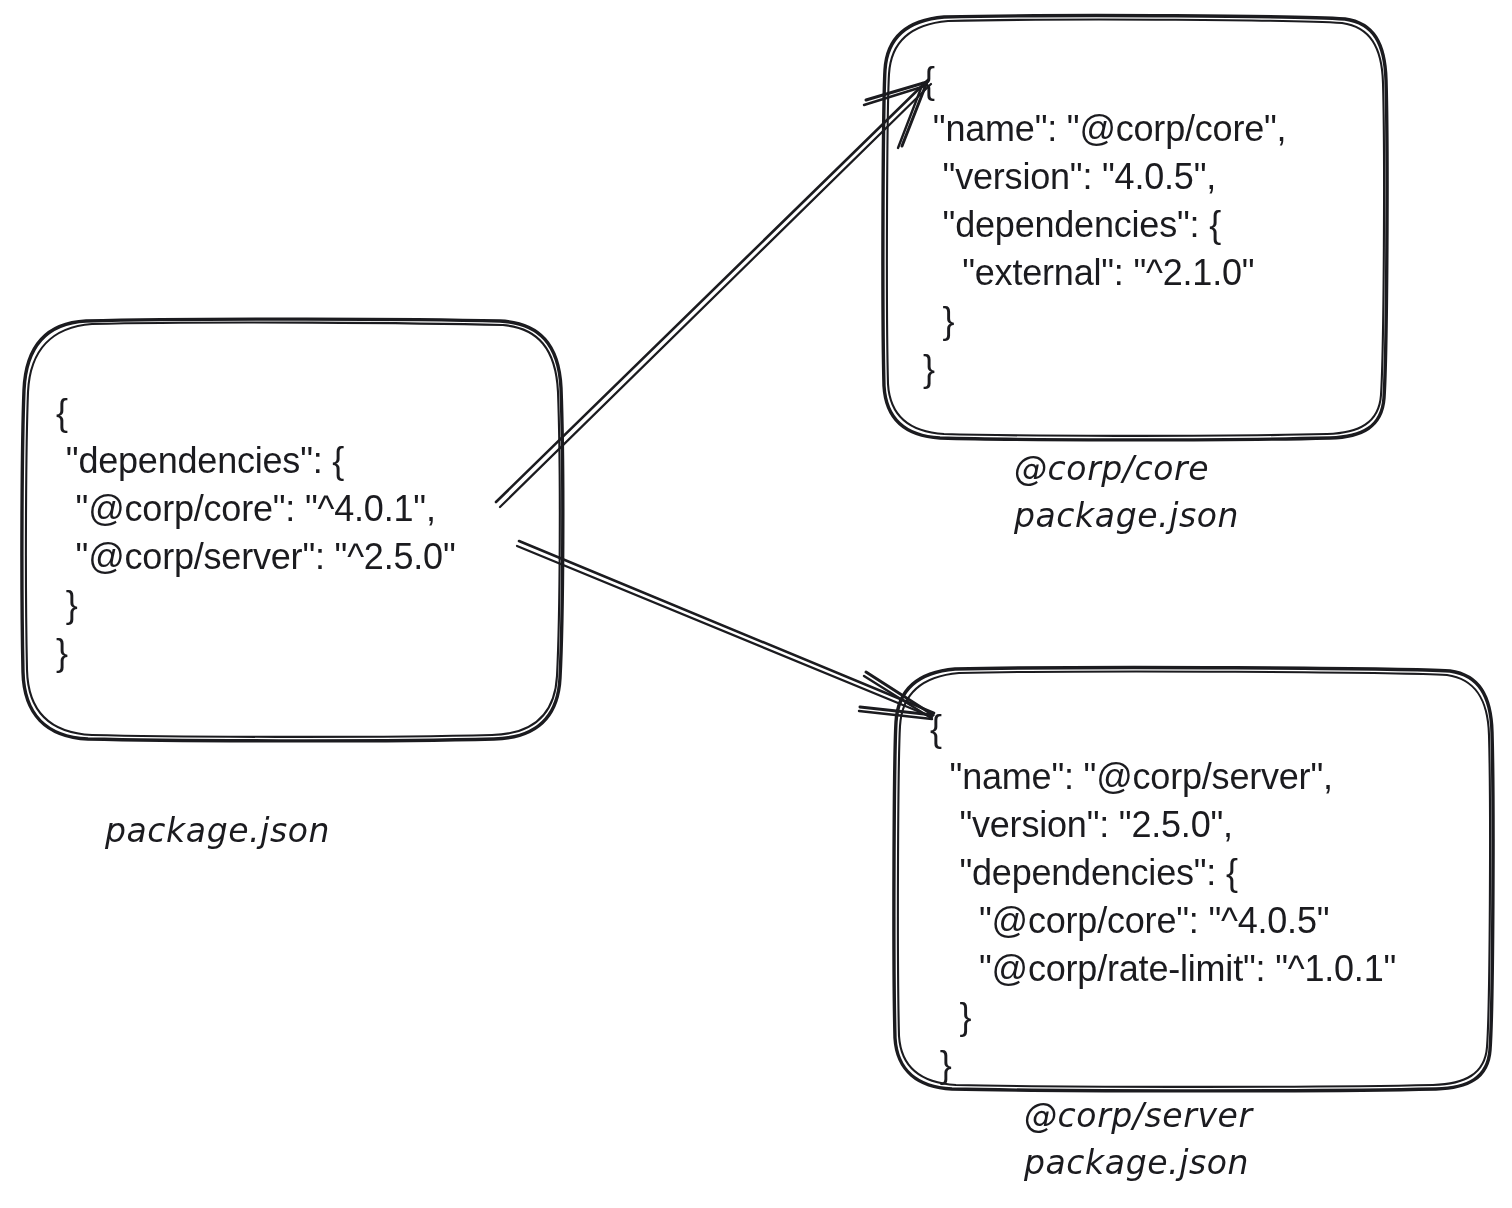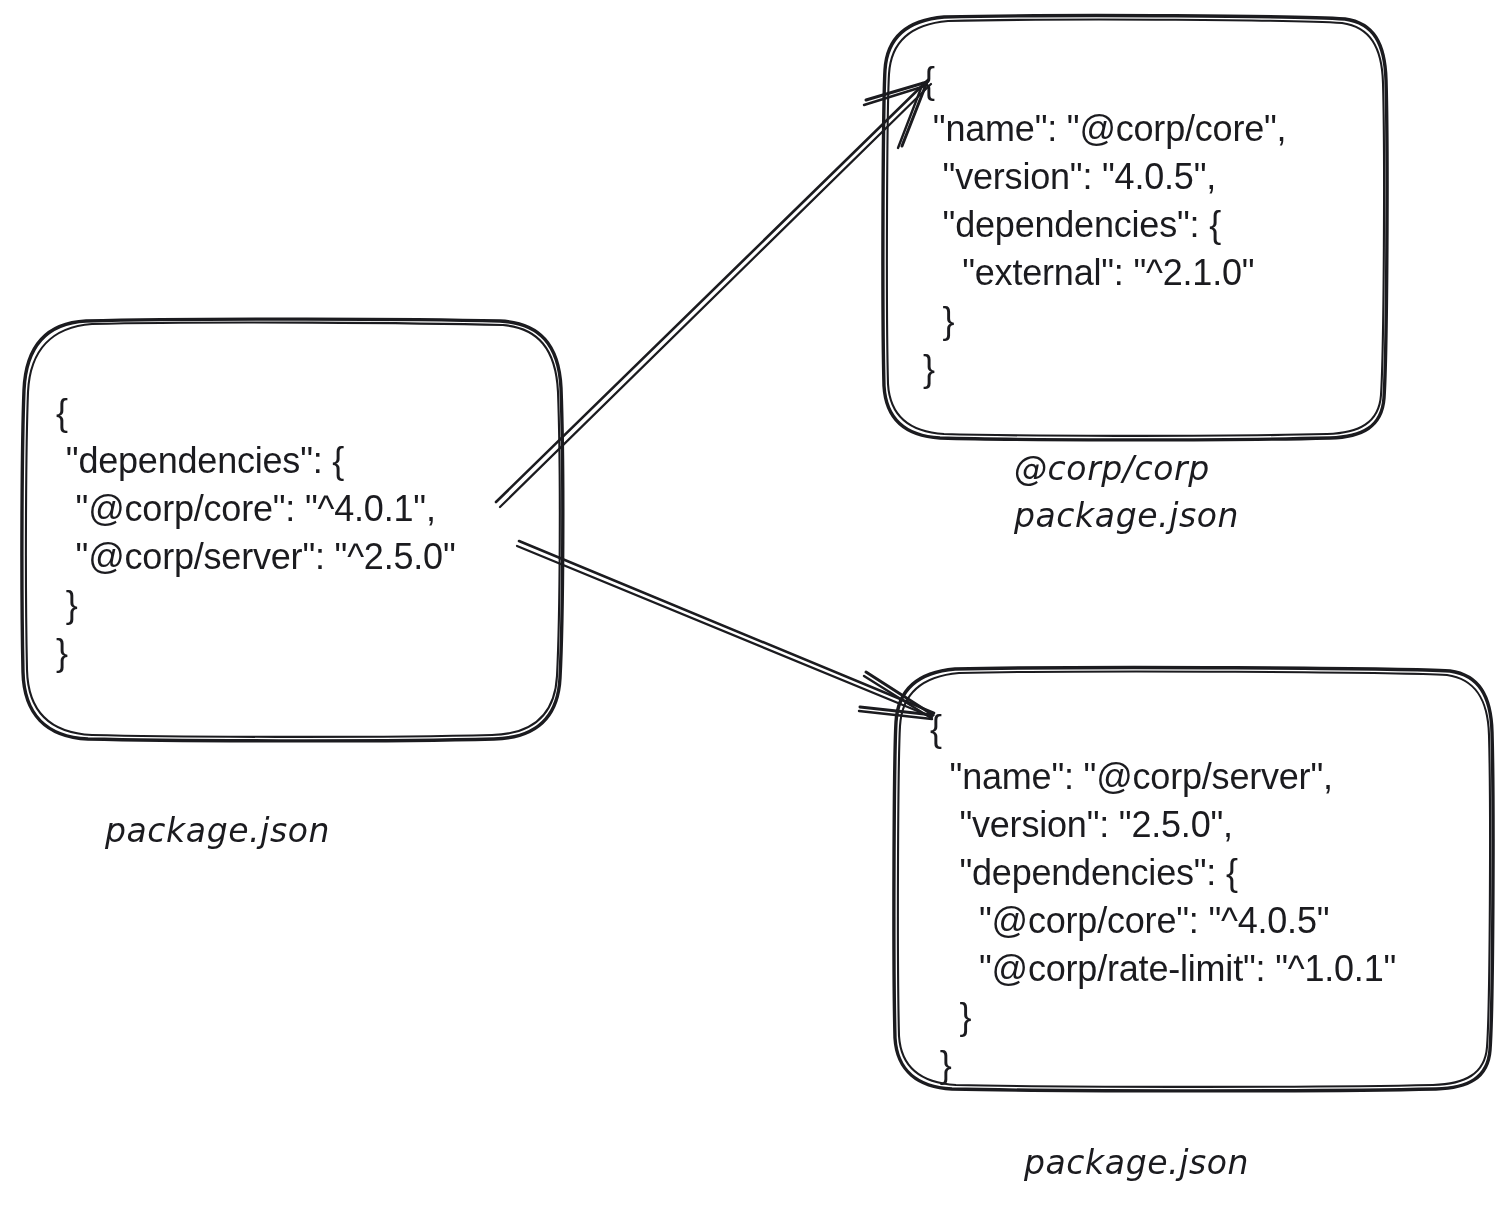--- a/index.html
+++ b/index.html
@@ -162,28 +162,29 @@
 
   <div class="node-box" style="left:884px; top:17px; width:504px; height:421px;">
     <div class="code-block" style="left:39px; top:40px;">{
  "name": "@corp/core",
   "version": "4.0.5",
   "dependencies": {
     "external": "^2.1.0"
   }
 }</div>
   </div>
-  <div class="caption" style="left:1014px; top:445px;">@corp/corp</div>
+  <div class="caption" style="left:1014px; top:445px;">@corp/core</div>
   <div class="caption" style="left:1014px; top:492px;">package.json</div>
 
   <div class="node-box" style="left:895px; top:669px; width:599px; height:422px;">
     <div class="code-block" style="left:35px; top:36px;">{
   "name": "@corp/server",
    "version": "2.5.0",
    "dependencies": {
      "@corp/core": "^4.0.5"
      "@corp/rate-limit": "^1.0.1"
    }
  }</div>
   </div>
+  <div class="caption" style="left:1024px; top:1092px;">@corp/server</div>
   <div class="caption" style="left:1024px; top:1139px;">package.json</div>
 
 </div>
 
 </body></html>

